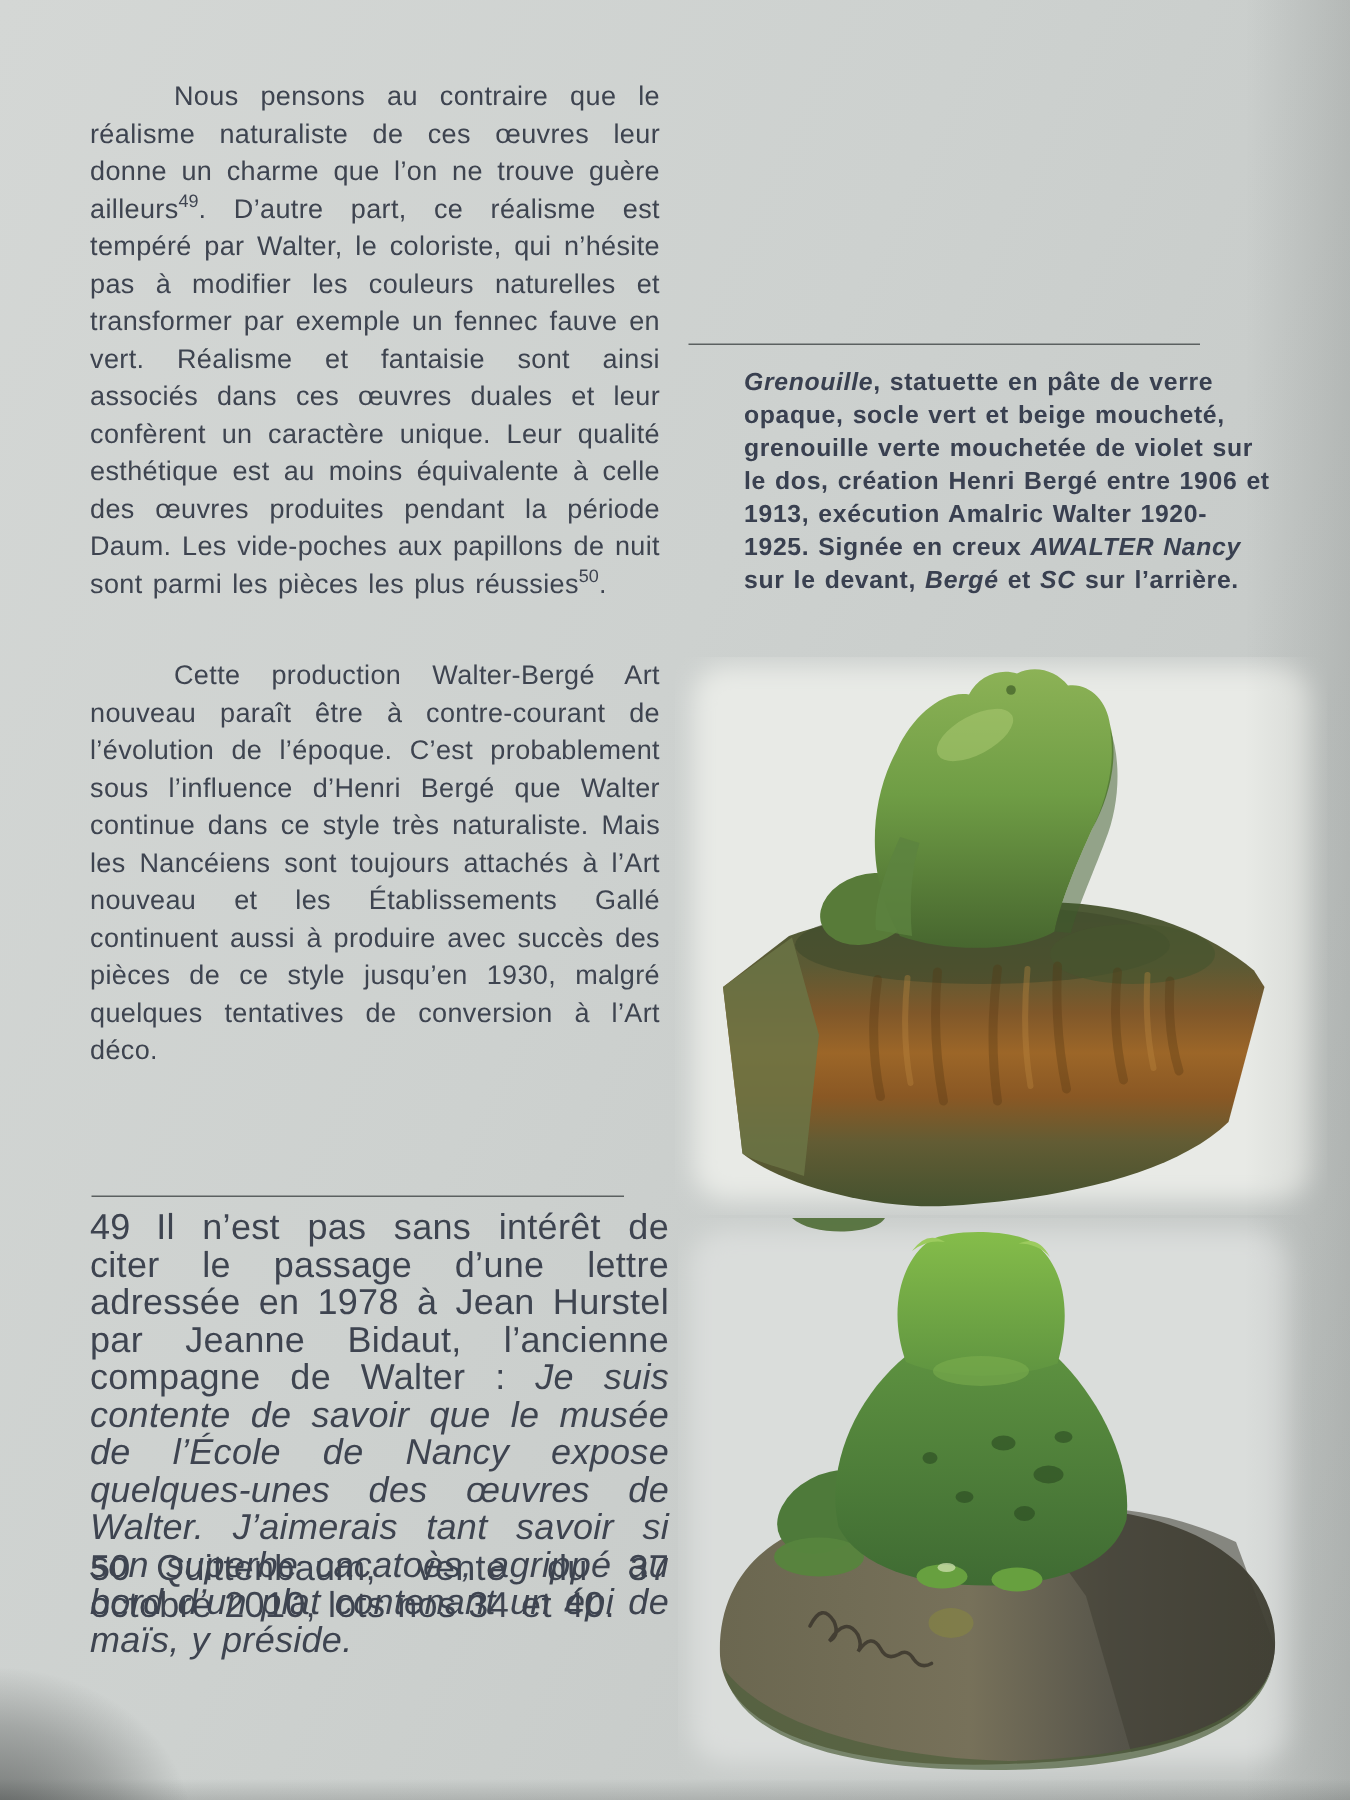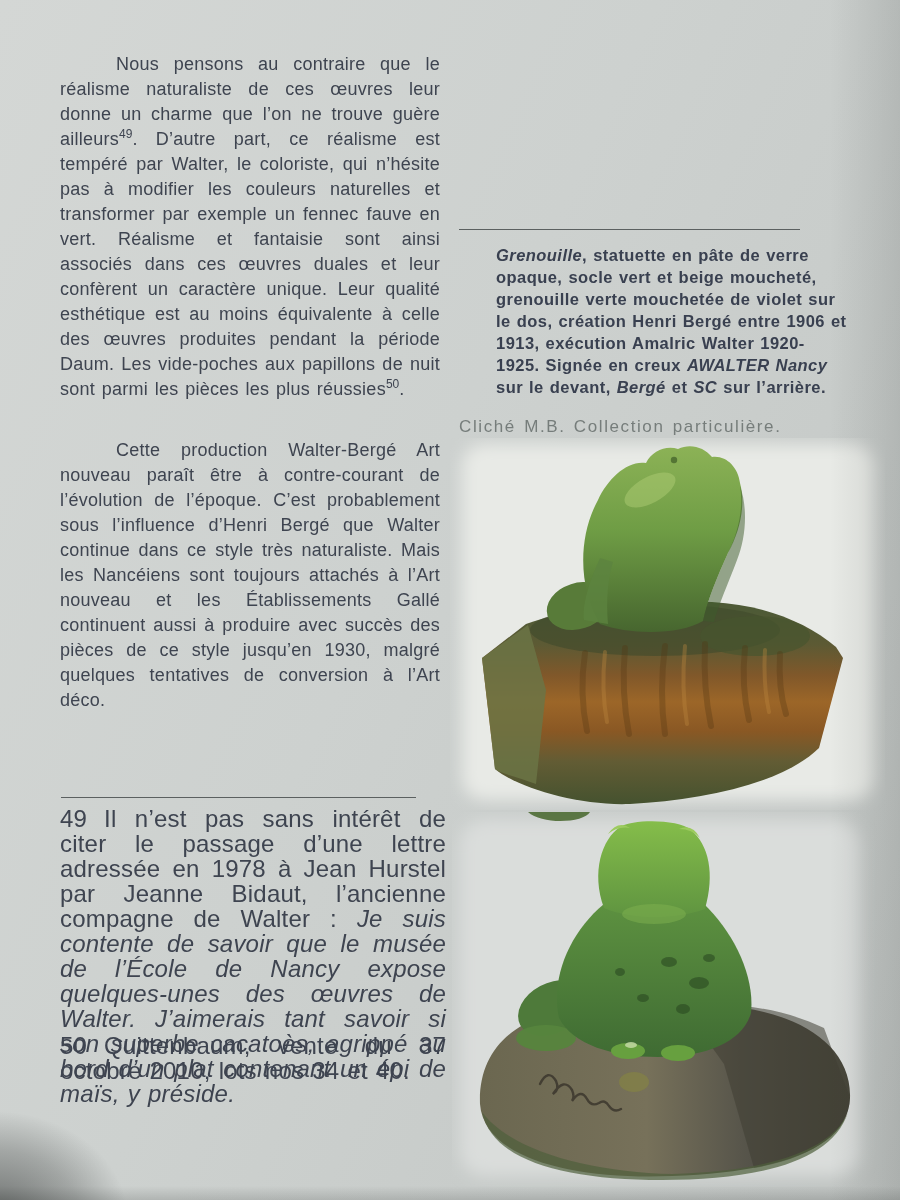--- a/index.html
+++ b/index.html
@@ -49,21 +49,20 @@
 
   <p class="blk footnote" style="left:60px;top:806px;width:386px;"><span class="fn-num">49</span><span>Il n’est pas sans intérêt de citer le passage d’une lettre adressée en 1978 à Jean Hurstel par Jeanne Bidaut, l’ancienne compagne de Walter : </span><em>Je suis contente de savoir que le musée de l’École de Nancy expose quelques-unes des œuvres de Walter. J’aimerais tant savoir si son superbe cacatoès, agrippé au bord d’un plat contenant un épi de maïs, y préside.</em></p>
 
   <p class="blk footnote" style="left:60px;top:1033px;width:386px;"><span class="fn-num">50</span><span>Quittenbaum, vente du 37 octobre 2010, lots nos 34 et 40.</span></p>
 
 
   <hr class="rule" style="left:459px;top:229px;width:341px;">
 
   <p class="blk caption" style="left:459px;top:244px;width:352px;"><em>Grenouille</em><span>, statuette en pâte de verre opaque, socle vert et beige moucheté, grenouille verte mouchetée de violet sur le dos, création Henri Bergé entre 1906 et 1913, exécution Amalric Walter 1920-1925. Signée en creux </span><em>AWALTER Nancy</em><span> sur le devant, </span><em>Bergé</em><span> et </span><em>SC</em><span> sur l’arrière.</span></p>
 
-  <p class="blk credit" style="left:459px;top:417px;width:380px;">Cliché M.B. Collection particulière.</p>
 
   <svg class="blk" style="left:450px;top:438px;" width="435" height="372" viewBox="0 0 435 372" role="img">
     <defs>
       <filter id="soft1" x="-20%" y="-20%" width="140%" height="140%">
           <feGaussianBlur stdDeviation="8"></feGaussianBlur>
         </filter>
       <linearGradient id="frog1g" x1="0" y1="0" x2="0" y2="1">
         <stop offset="0" stop-color="#8cb256"></stop>
         <stop offset="0.45" stop-color="#6f9d45"></stop>
         <stop offset="1" stop-color="#47662f"></stop>

